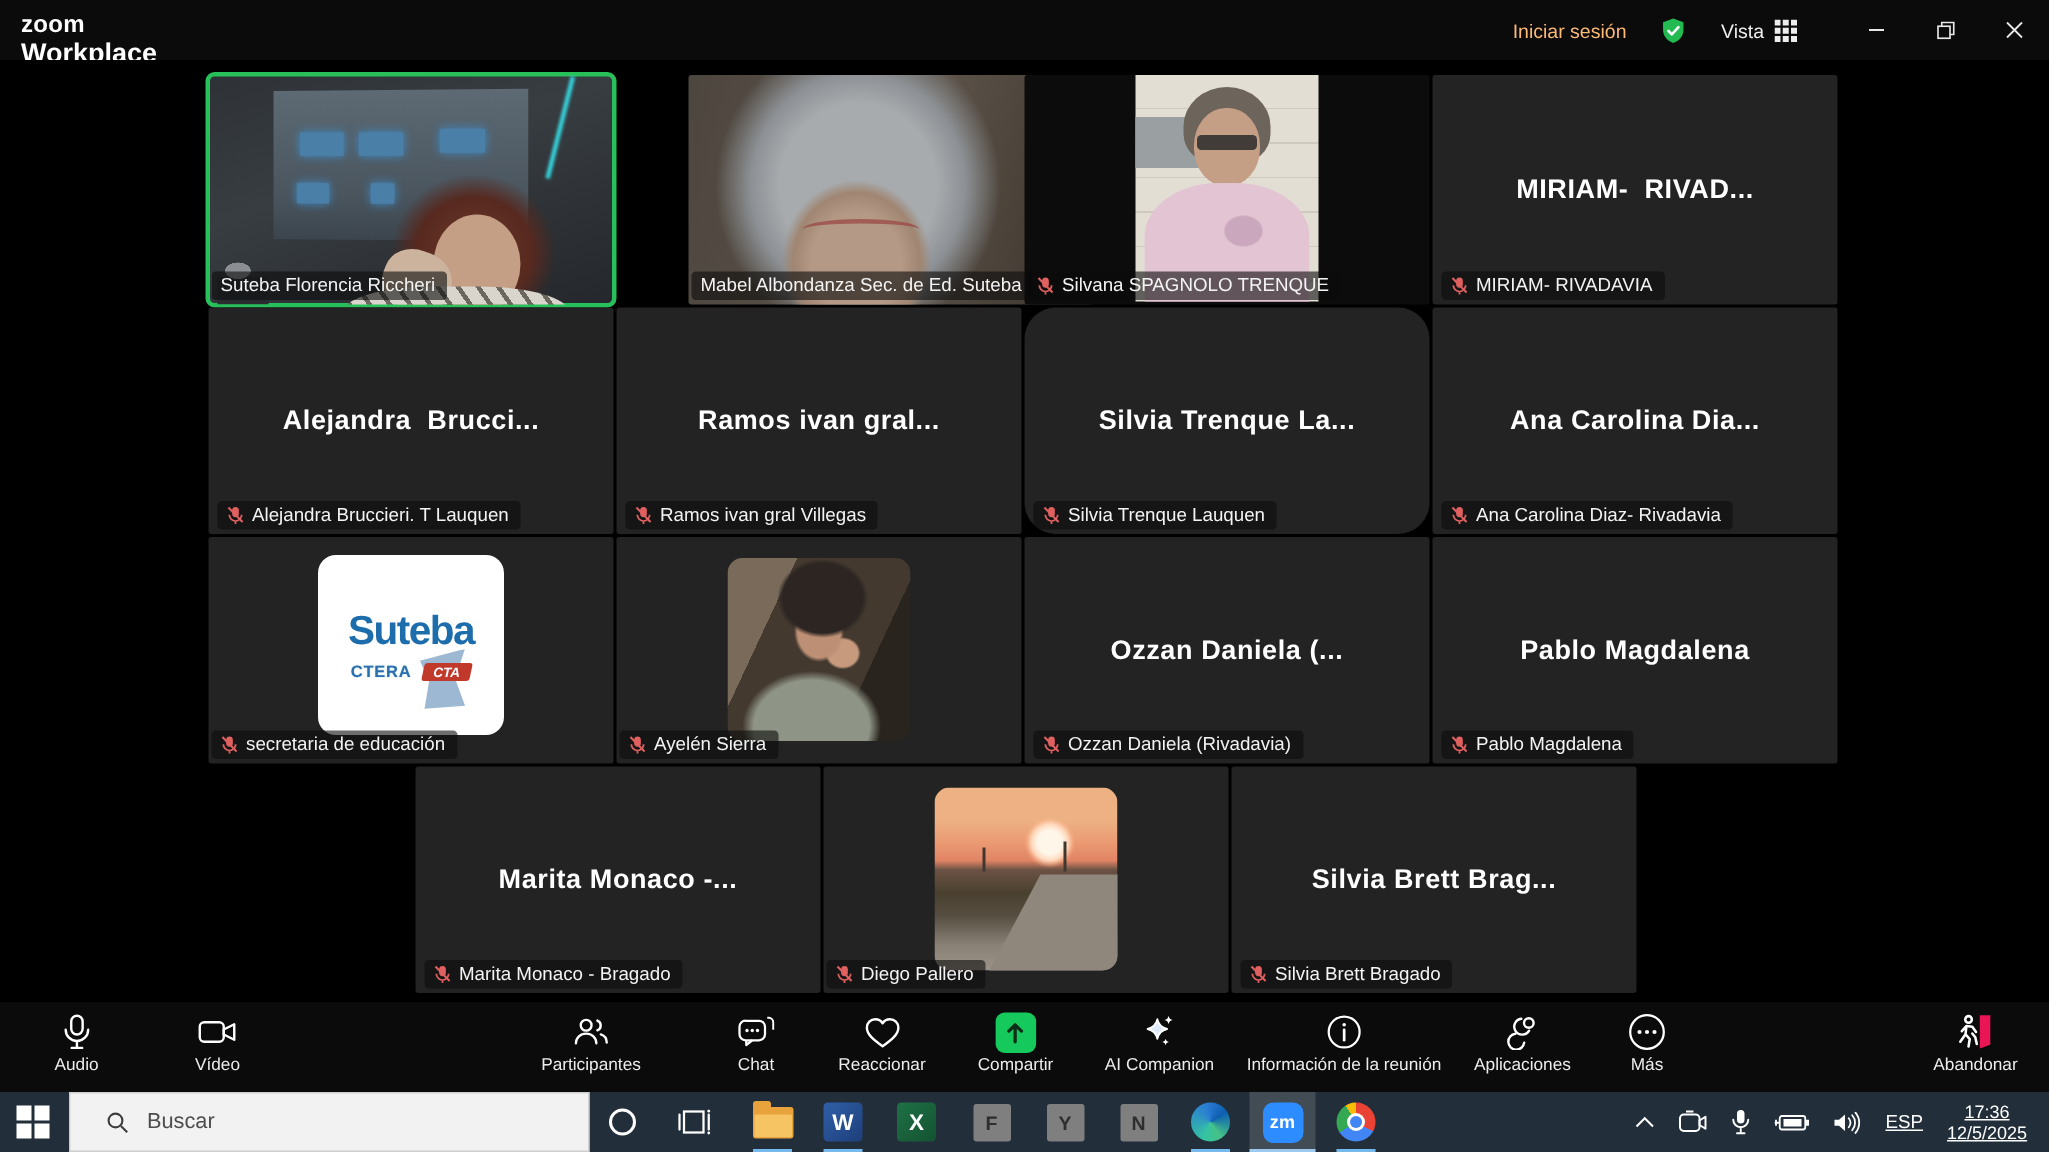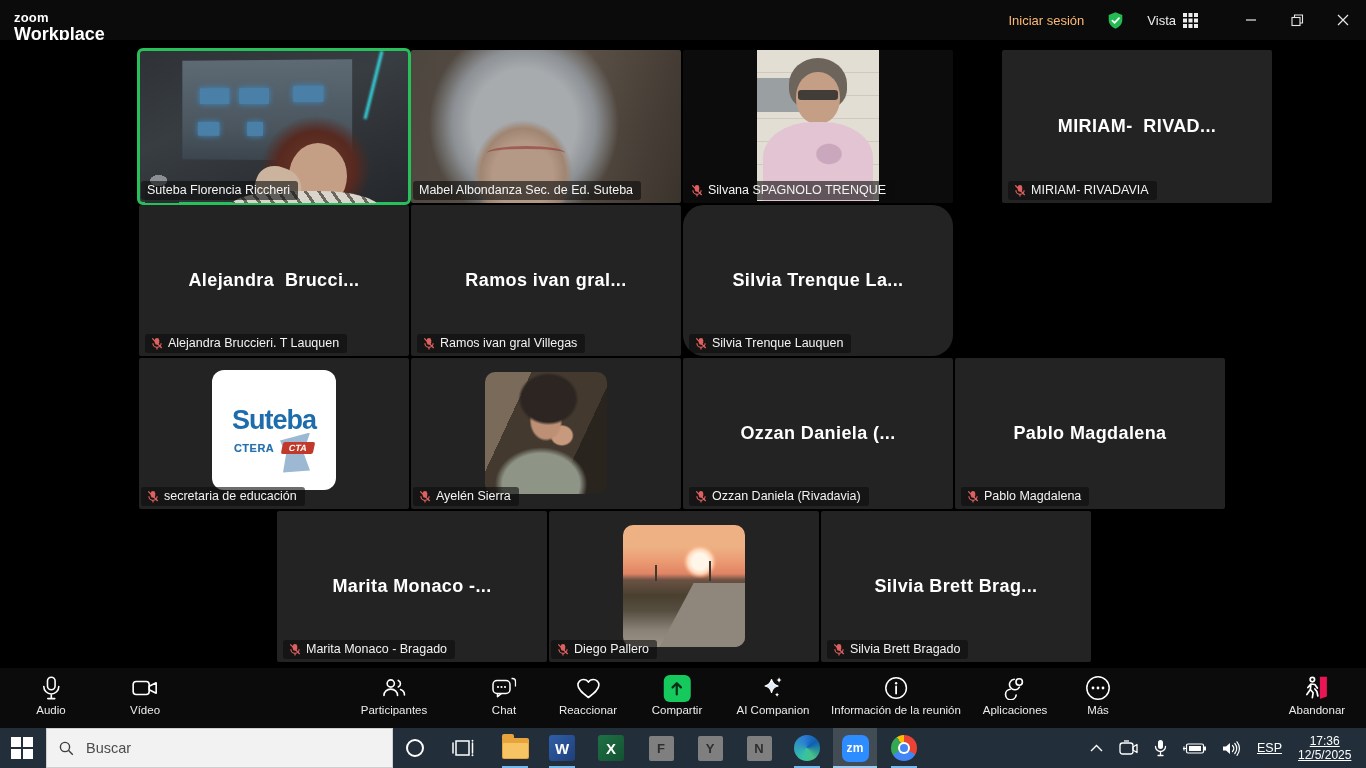--- a/index.html
+++ b/index.html
@@ -3,21 +3,21 @@
 <meta charset="utf-8">
 <style>
   *{margin:0;padding:0;box-sizing:border-box;}
   html,body{background:#000;}
   body{font-family:"Liberation Sans", sans-serif;-webkit-font-smoothing:antialiased;}
   .screen{position:relative;width:1366px;height:768px;background:#000;overflow:hidden;}
 
   
   .titlebar{position:absolute;top:0;left:0;width:1366px;height:40px;background:#0b0b0b;display:flex;align-items:center;color:#fff;}
   .tb-logo{padding-left:14px;line-height:1;}
-  .tb-logo .l1{font-size:13px;font-weight:600;letter-spacing:.2px;margin-top:13px;}
+  .tb-logo .l1{font-size:16px;font-weight:600;letter-spacing:.2px;margin-top:13px;}
   .tb-logo .l2{font-size:18px;font-weight:600;margin-top:1px;}
   .tb-right{margin-left:auto;display:flex;align-items:center;height:40px;}
   .signin{font-size:13px;color:#fdba74;margin-right:22px;cursor:pointer;}
   .shield{margin-right:22px;display:flex;}
   .vista{display:flex;align-items:center;gap:7px;font-size:13px;color:#ededed;margin-right:30px;cursor:pointer;}
   .winbtn{width:46px;height:40px;display:flex;align-items:center;justify-content:center;color:#e8e8e8;}
 
   
   .meeting{position:absolute;top:40px;left:0;width:1366px;height:628px;background:#000;}
   .tile{position:absolute;width:270px;height:151px;background:#232323;border-radius:2px;overflow:hidden;}
@@ -32,21 +32,21 @@
   .v-ricc .projscreen{position:absolute;left:42px;top:10px;width:170px;height:100px;background:linear-gradient(#5d6a74,#4a555e 70%,#3c454d);transform:perspective(300px) rotateY(-3deg);}
   .v-ricc .thumb{position:absolute;height:16px;width:30px;background:#4a7fa8;box-shadow:0 0 6px #3d8ac2;border-radius:1px;}
   .v-ricc .glow{position:absolute;right:34px;top:0;width:3px;height:70px;background:#35d7e0;filter:blur(1px);transform:rotate(14deg);}
   .v-ricc .hair{position:absolute;right:38px;bottom:-18px;width:110px;height:105px;border-radius:50%;background:radial-gradient(closest-side,#6e3a2c,#57291f 70%,transparent);}
   .v-ricc .face{position:absolute;right:62px;bottom:-6px;width:58px;height:66px;border-radius:50%;background:#c59e86;}
   .v-ricc .hand{position:absolute;right:108px;bottom:-4px;width:46px;height:40px;border-radius:45%;background:#cbb39e;transform:rotate(20deg);}
   .v-ricc .scarf{position:absolute;right:30px;bottom:-30px;width:150px;height:42px;border-radius:40%;background:repeating-linear-gradient(55deg,#d9d4cc 0 8px,#6b675f 8px 11px);}
   .v-ricc .micstand{position:absolute;left:6px;bottom:0;width:34px;height:30px;background:radial-gradient(14px 9px at 40% 25%,#8b8f93 60%,transparent 62%),linear-gradient(#0000 0 40%,#2a2d30 40%);}
 
   
-  .v-mabel{background:linear-gradient(105deg,#4d463f 0%,#5c5248 55%,#3a332c 100%);}
+  .v-mabel{background:linear-gradient(105deg,#4d463f 0%,#5c5248 55%,#3a332c 100%);margin-left:48px;}
   .v-mabel .hair{position:absolute;left:18px;top:-26px;width:190px;height:200px;border-radius:50%;background:radial-gradient(closest-side,#a7abae 55%,#8d9195 75%,transparent);}
   .v-mabel .face{position:absolute;left:62px;top:70px;width:100px;height:110px;border-radius:50%;background:radial-gradient(closest-side,#b49986 60%,#a08672 85%,transparent);}
   .v-mabel .glasses{position:absolute;left:76px;top:96px;width:78px;height:14px;border-top:3px solid rgba(150,60,60,.65);border-radius:50%;}
 
   
   .v-silv{background:#0c0c0c;}
   .v-silv .strip{position:absolute;left:74px;top:0;width:122px;height:151px;overflow:hidden;
     background:repeating-linear-gradient(#e3ded4 0 22px,#cfc9bf 22px 23px);}
   .v-silv .hood{position:absolute;left:-8px;top:28px;width:60px;height:34px;background:#9aa0a2;border-radius:4px;}
   .v-silv .hair{position:absolute;left:32px;top:8px;width:58px;height:52px;border-radius:50% 50% 40% 40%;background:#6d645c;}
@@ -83,21 +83,21 @@
   .toolbar{position:absolute;top:668px;left:0;width:1366px;height:60px;background:#0b0b0b;color:#fff;}
   .tool{position:absolute;top:6px;transform:translateX(-50%);display:flex;flex-direction:column;align-items:center;cursor:pointer;}
   .tool .ic{height:28px;display:flex;align-items:center;justify-content:center;}
   .tool .lbl{font-size:11.5px;color:#ececec;margin-top:2px;white-space:nowrap;}
   .shareic{width:27px;height:27px;border-radius:6px;display:flex;align-items:center;justify-content:center;}
 
   
   .taskbar{position:absolute;top:728px;left:0;width:1366px;height:40px;background:#222f3a;}
   .startbtn{position:absolute;left:11px;top:9px;width:23px;height:23px;display:grid;grid-template-columns:10px 10px;grid-template-rows:10px 10px;gap:2px;cursor:pointer;}
   .startbtn div{background:#fff;}
-  .searchbox{position:absolute;left:46px;top:0;width:347px;height:40px;background:#f2f2f2;border:1px solid #cfcfcf;display:flex;align-items:center;gap:12px;padding-left:12px;color:#4d4d4d;font-size:14.5px;cursor:text;}
+  .searchbox{position:absolute;left:46px;top:0;width:347px;height:40px;background:#f2f2f2;border:1px solid #cfcfcf;display:flex;align-items:center;gap:12px;padding-left:24px;color:#4d4d4d;font-size:14.5px;cursor:text;}
   .tb-ic{position:absolute;top:0;width:44px;height:40px;display:flex;align-items:center;justify-content:center;cursor:pointer;}
   .sq-letter{width:25px;height:25px;background:#7f7f7f;color:#2e2e2e;font-weight:700;font-size:13px;display:flex;align-items:center;justify-content:center;border-radius:2px;}
   .wordic{width:26px;height:26px;background:linear-gradient(135deg,#2f5fa8,#1e3f7a);border-radius:3px;color:#fff;font-weight:700;font-size:15px;display:flex;align-items:center;justify-content:center;}
   .excelic{width:26px;height:26px;background:linear-gradient(135deg,#1e7145,#145232);border-radius:3px;color:#fff;font-weight:700;font-size:15px;display:flex;align-items:center;justify-content:center;}
   .folderic{position:relative;width:27px;height:21px;background:#e8a33d;border-radius:2px;}
   .folderic:before{content:"";position:absolute;left:0;top:-4px;width:12px;height:5px;background:#e8a33d;border-radius:2px 2px 0 0;}
   .folderic:after{content:"";position:absolute;left:1px;top:5px;width:25px;height:15px;background:#f7c464;border-radius:1px;}
   .edgeic{width:26px;height:26px;border-radius:50%;background:conic-gradient(from 200deg,#35c4a2,#2b7cd3 40%,#0d5fb0 60%,#46c188 85%,#35c4a2);}
   .zmic{width:27px;height:27px;border-radius:7px;background:#2d8cff;color:#fff;font-weight:700;font-size:12px;display:flex;align-items:center;justify-content:center;letter-spacing:.2px;}
   .chromeic{position:relative;width:26px;height:26px;border-radius:50%;background:conic-gradient(#ea4335 0 33%,#4285f4 33% 66%,#34a853 66% 91%,#fbbc05 91%);}
@@ -208,21 +208,21 @@
                 <rect x="4.4" y="1" width="5.2" height="8" rx="2.6" fill="#e06060" stroke="none"></rect>
                 <path d="M2.2 7.2a4.8 4.8 0 0 0 9.6 0M7 12v2.4"></path>
                 <line x1="1.5" y1="1.5" x2="12.5" y2="12.8" stroke-width="1.6"></line>
               </g>
             </svg>
           </span>
         <span>Silvana SPAGNOLO TRENQUE</span>
       </div>
     </div>
 
-    <div class="tile" style="left:1002px;top:10px;height:153px;">
+    <div class="tile" style="left:955px;top:10px;height:153px;">
       <div class="bigname">MIRIAM-  RIVAD...</div>
       <div class="namelabel" style="left:6px;">
         <span class="micmute">
             <svg width="12" height="13" viewBox="0 0 14 15">
               <g stroke="#e06060" stroke-width="1.4" fill="none">
                 <rect x="4.4" y="1" width="5.2" height="8" rx="2.6" fill="#e06060" stroke="none"></rect>
                 <path d="M2.2 7.2a4.8 4.8 0 0 0 9.6 0M7 12v2.4"></path>
                 <line x1="1.5" y1="1.5" x2="12.5" y2="12.8" stroke-width="1.6"></line>
               </g>
             </svg>
@@ -267,20 +267,35 @@
         <span class="micmute">
             <svg width="12" height="13" viewBox="0 0 14 15">
               <g stroke="#e06060" stroke-width="1.4" fill="none">
                 <rect x="4.4" y="1" width="5.2" height="8" rx="2.6" fill="#e06060" stroke="none"></rect>
                 <path d="M2.2 7.2a4.8 4.8 0 0 0 9.6 0M7 12v2.4"></path>
                 <line x1="1.5" y1="1.5" x2="12.5" y2="12.8" stroke-width="1.6"></line>
               </g>
             </svg>
           </span>
         <span>Silvia Trenque Lauquen</span>
+      </div>
+    </div>
+    <div class="tile" style="left:955px;top:165px;">
+      <div class="bigname">Ana Carolina Dia...</div>
+      <div class="namelabel" style="left:6px;">
+        <span class="micmute">
+            <svg width="12" height="13" viewBox="0 0 14 15">
+              <g stroke="#e06060" stroke-width="1.4" fill="none">
+                <rect x="4.4" y="1" width="5.2" height="8" rx="2.6" fill="#e06060" stroke="none"></rect>
+                <path d="M2.2 7.2a4.8 4.8 0 0 0 9.6 0M7 12v2.4"></path>
+                <line x1="1.5" y1="1.5" x2="12.5" y2="12.8" stroke-width="1.6"></line>
+              </g>
+            </svg>
+          </span>
+        <span>Ana Carolina Diaz- Rivadavia</span>
       </div>
     </div>
 
     <div class="tile" style="left:139px;top:318px;">
       <div class="logo-tile-box">
         <div style="position:relative;">
           <span class="suteba-word">Suteba</span>
           <span class="suteba-flag"></span>
         </div>
         <div class="logo-sub">

